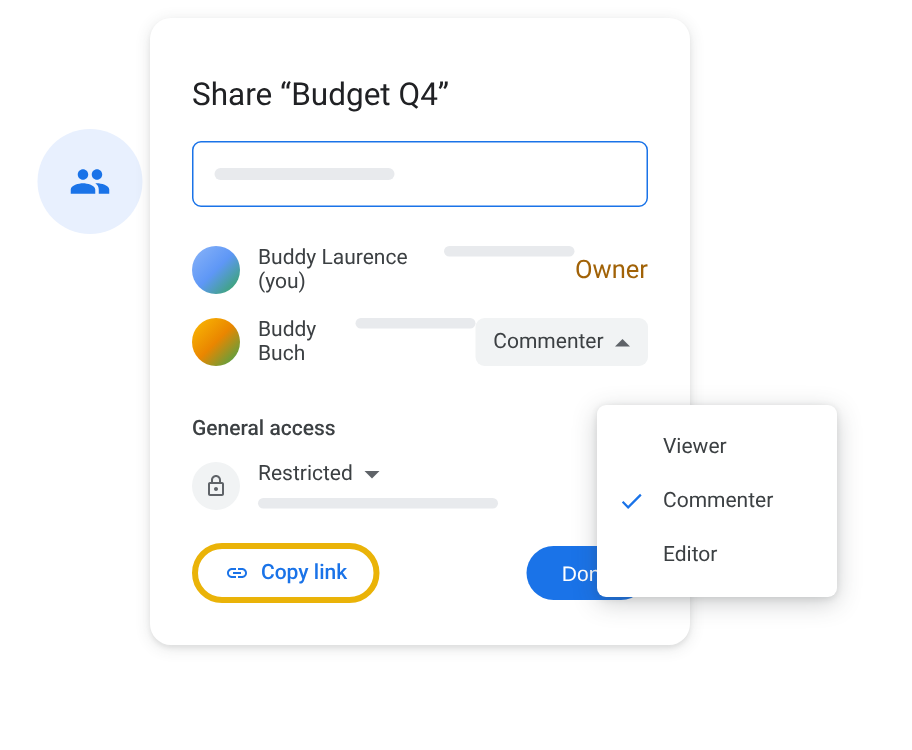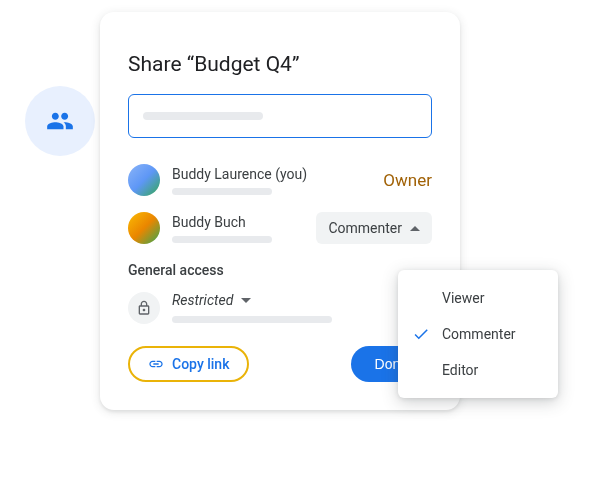--- a/index.html
+++ b/index.html
@@ -87,21 +87,21 @@
       background-position: center;
     }
     .avatar-1 {
       background: linear-gradient(135deg, #8ab4f8 0%, #5e97f6 50%, #34a853 100%);
     }
     .avatar-2 {
       background: linear-gradient(135deg, #fbbc04 0%, #ea8600 50%, #34a853 100%);
     }
     .person-info {
       display: flex;
-      flex-direction: column;
+      flex-direction: row;
       gap: 6px;
       flex: 1;
     }
     .person-name {
       font-size: 14px;
       color: #3c4043;
     }
     .person-email-bar {
       width: 100px;
       height: 7px;
@@ -157,21 +157,20 @@
       flex-direction: column;
       gap: 8px;
     }
     .access-selector {
       display: flex;
       align-items: center;
       gap: 8px;
       font-size: 14px;
       color: #3c4043;
       cursor: pointer;
-      font-style: italic;
     }
     .access-selector .arrow-down {
       width: 0;
       height: 0;
       border-left: 5px solid transparent;
       border-right: 5px solid transparent;
       border-top: 5px solid #5f6368;
     }
     .access-desc-bar {
       width: 160px;
@@ -182,21 +181,21 @@
     .dialog-footer {
       display: flex;
       justify-content: space-between;
       align-items: center;
     }
     .copy-link-btn {
       display: flex;
       align-items: center;
       gap: 8px;
       padding: 8px 18px;
-      border: 2px solid #eab308;
+      border: 4px solid #eab308;
       border-radius: 20px;
       color: #1a73e8;
       font-size: 14px;
       font-weight: 500;
       cursor: pointer;
       background: #fff;
     }
     .copy-link-btn svg {
       width: 16px;
       height: 16px;
@@ -280,21 +279,21 @@
     <div class="person-info">
       <div class="person-name">Buddy Buch</div>
       <div class="person-email-bar"></div>
     </div>
     <div class="role-dropdown">
       <span>Commenter</span>
       <span class="arrow"></span>
     </div>
   </div>
 
-  <div class="section-label" style="margin-top:18px;">General access</div>
+  <div class="section-label" style="margin-top:34px;">General access</div>
 
   <div class="general-access-row">
     <div class="lock-circle">
       <svg viewBox="0 0 24 24">
         <path d="M18 8h-1V6c0-2.76-2.24-5-5-5S7 3.24 7 6v2H6c-1.1 0-2 .9-2 2v10c0 1.1.9 2 2 2h12c1.1 0 2-.9 2-2V10c0-1.1-.9-2-2-2zM9 6c0-1.66 1.34-3 3-3s3 1.34 3 3v2H9V6zm9 14H6V10h12v10zm-6-3c1.1 0 2-.9 2-2s-.9-2-2-2-2 .9-2 2 .9 2 2 2z"></path>
       </svg>
     </div>
     <div class="access-info">
       <div class="access-selector">
         <span>Restricted</span>

